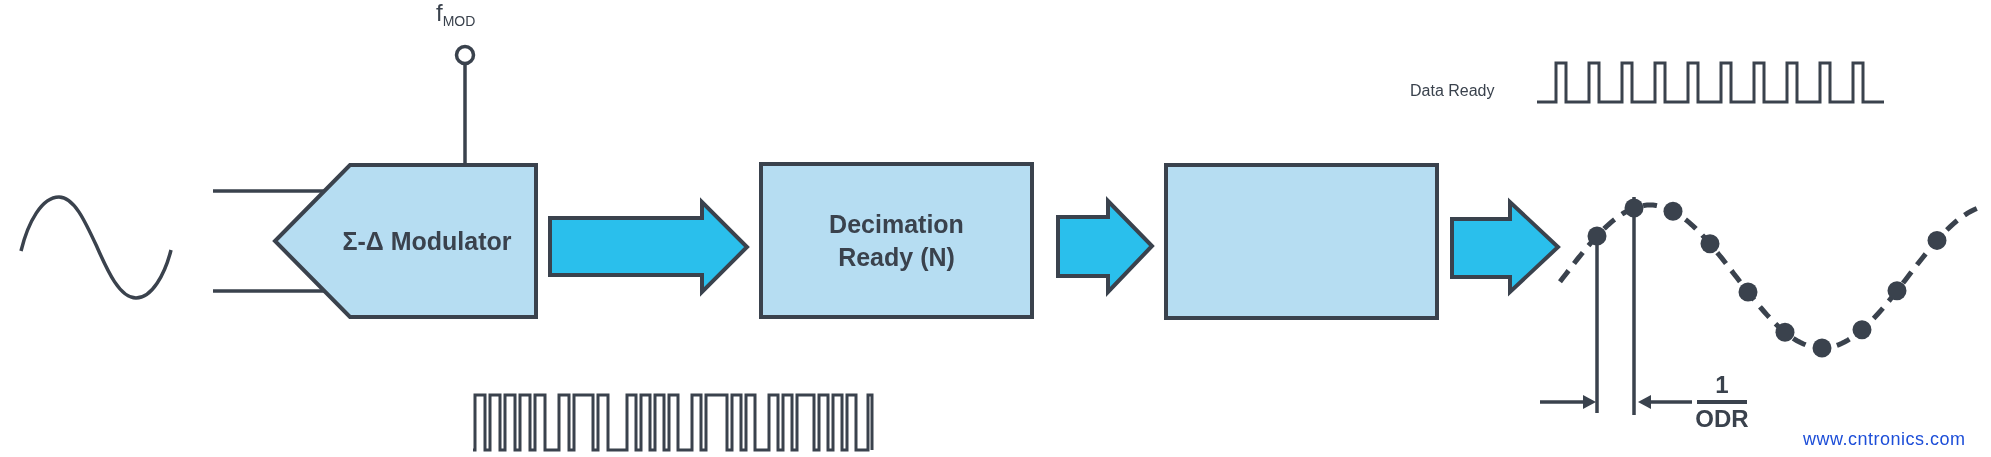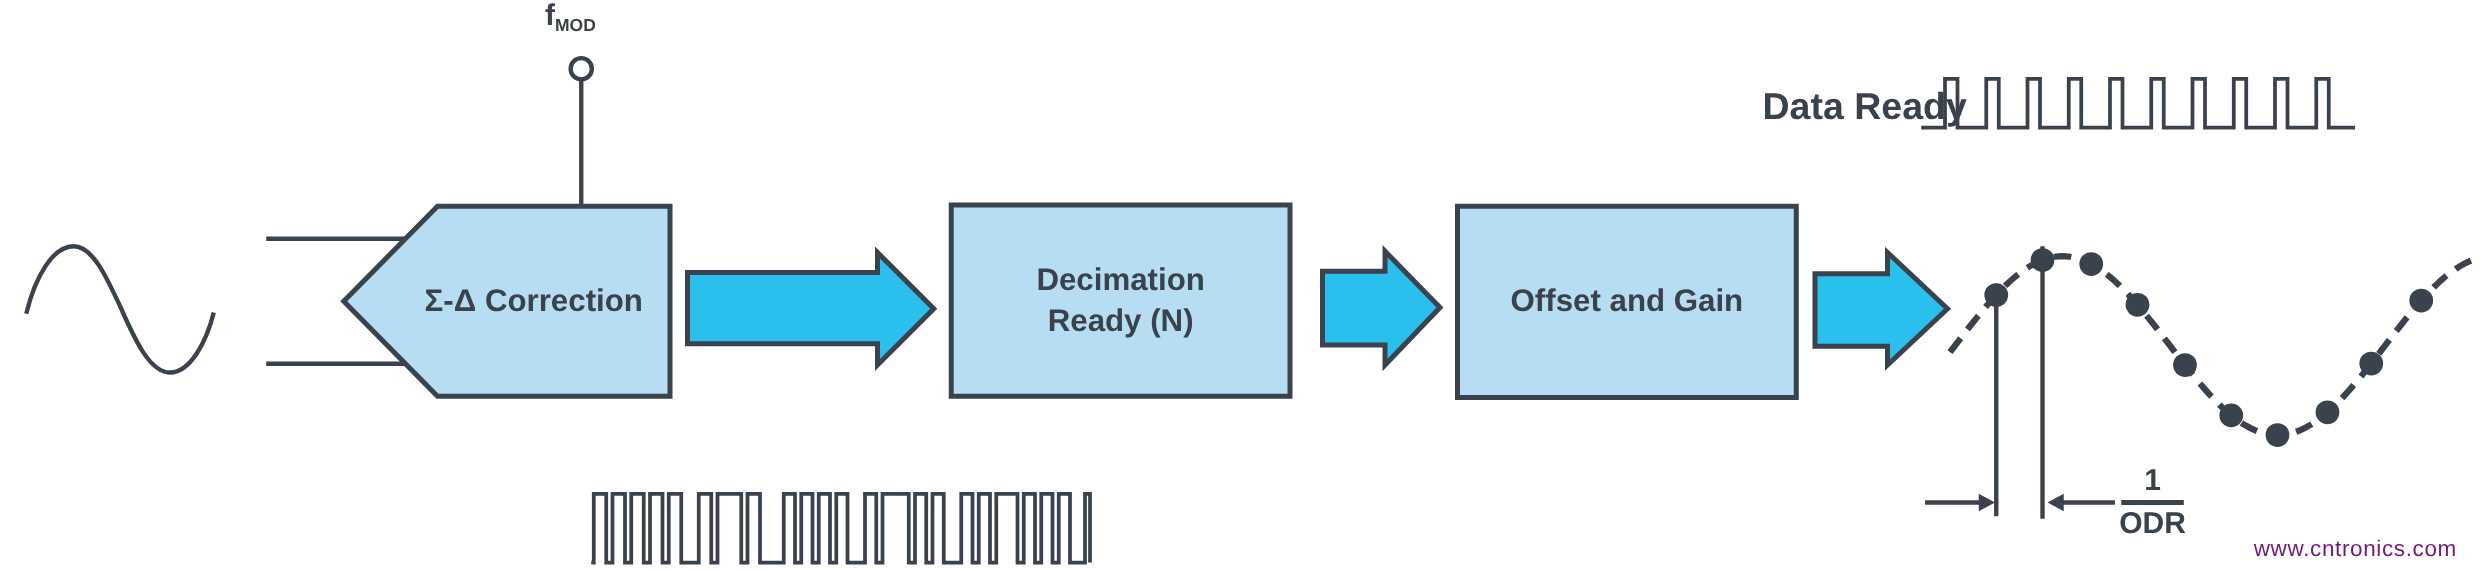--- a/index.html
+++ b/index.html
@@ -7,29 +7,29 @@
     position:relative;width:1991px;height:457px;background:#fff;overflow:hidden;
     font-family:"Liberation Sans",sans-serif;
     --ink:#3a424d; --block:#b6ddf2; --cyan:#2abfec;
   }
   svg.art{position:absolute;left:0;top:0;width:1991px;height:457px;}
   .block{fill:var(--block);stroke:var(--ink);stroke-width:4;stroke-linejoin:miter;}
   .arrow{fill:var(--cyan);stroke:var(--ink);stroke-width:4;stroke-linejoin:miter;}
   .wire{stroke:var(--ink);fill:none;stroke-width:3.5;stroke-linecap:butt;stroke-linejoin:miter;}
   .w3{stroke-width:3;}
   .head{fill:var(--ink);stroke:none;}
-  .label{position:absolute;color:var(--ink);font-weight:bold;white-space:nowrap;}
+  .label{position:absolute;color:var(--ink);font-weight:normal;white-space:nowrap;}
   .block-label{
     position:absolute;display:flex;flex-direction:column;align-items:center;justify-content:center;
     text-align:center;font-size:25px;font-weight:bold;color:var(--ink);line-height:1.32;
   }
   .block-label span{display:block;}
   .fmod{font-size:24px;line-height:1;}
   .fmod sub{font-size:14px;vertical-align:-5px;letter-spacing:0;}
-  .data-ready{font-size:30px;}
+  .data-ready{font-size:16px;margin-top:13px;}
   .odr{
     position:absolute;width:56px;display:flex;flex-direction:column;align-items:center;
     font-size:24px;font-weight:bold;color:var(--ink);line-height:1.1;
   }
   .odr .bar{width:50px;height:4px;background:var(--ink);margin:2px 0;}
   .watermark{position:absolute;font-size:18px;font-weight:normal;letter-spacing:0.5px;}
 </style>
 </head>
 <body>
 
@@ -74,34 +74,33 @@
       <circle cx="1862" cy="329.8" r="9.5" fill="var(--ink)"></circle>
       <circle cx="1897" cy="290.8" r="9.5" fill="var(--ink)"></circle>
       <circle cx="1937" cy="240.4" r="9.5" fill="var(--ink)"></circle>
     </svg>
 
   <div class="label fmod" style="left:436px;top:1px;">
     <span>f</span><sub>MOD</sub>
   </div>
 
   <div class="block-label" style="left:322px;top:166px;width:210px;height:150px;">
-    <span>Σ-Δ Correction</span>
+    <span>Σ-Δ Modulator</span>
   </div>
 
   <div class="block-label" style="left:761px;top:164px;width:271px;height:153px;">
     <span>Decimation</span>
     <span>Ready (N)</span>
   </div>
 
   <div class="block-label" style="left:1166px;top:165px;width:271px;height:153px;">
-    <span>Offset and Gain</span>
   </div>
 
   <div class="label data-ready" style="left:1410px;top:69px;">Data Ready</div>
 
   <div class="odr" style="left:1694px;top:372px;">
     <div>1</div>
     <div class="bar"></div>
     <div>ODR</div>
   </div>
 
-  <div class="watermark" style="left: 1803px; top: 429px; color: #701a75;">www.cntronics.com</div>
+  <div class="watermark" style="left: 1803px; top: 429px; color: #1d4ed8;">www.cntronics.com</div>
 </div>
 
 </body></html>

